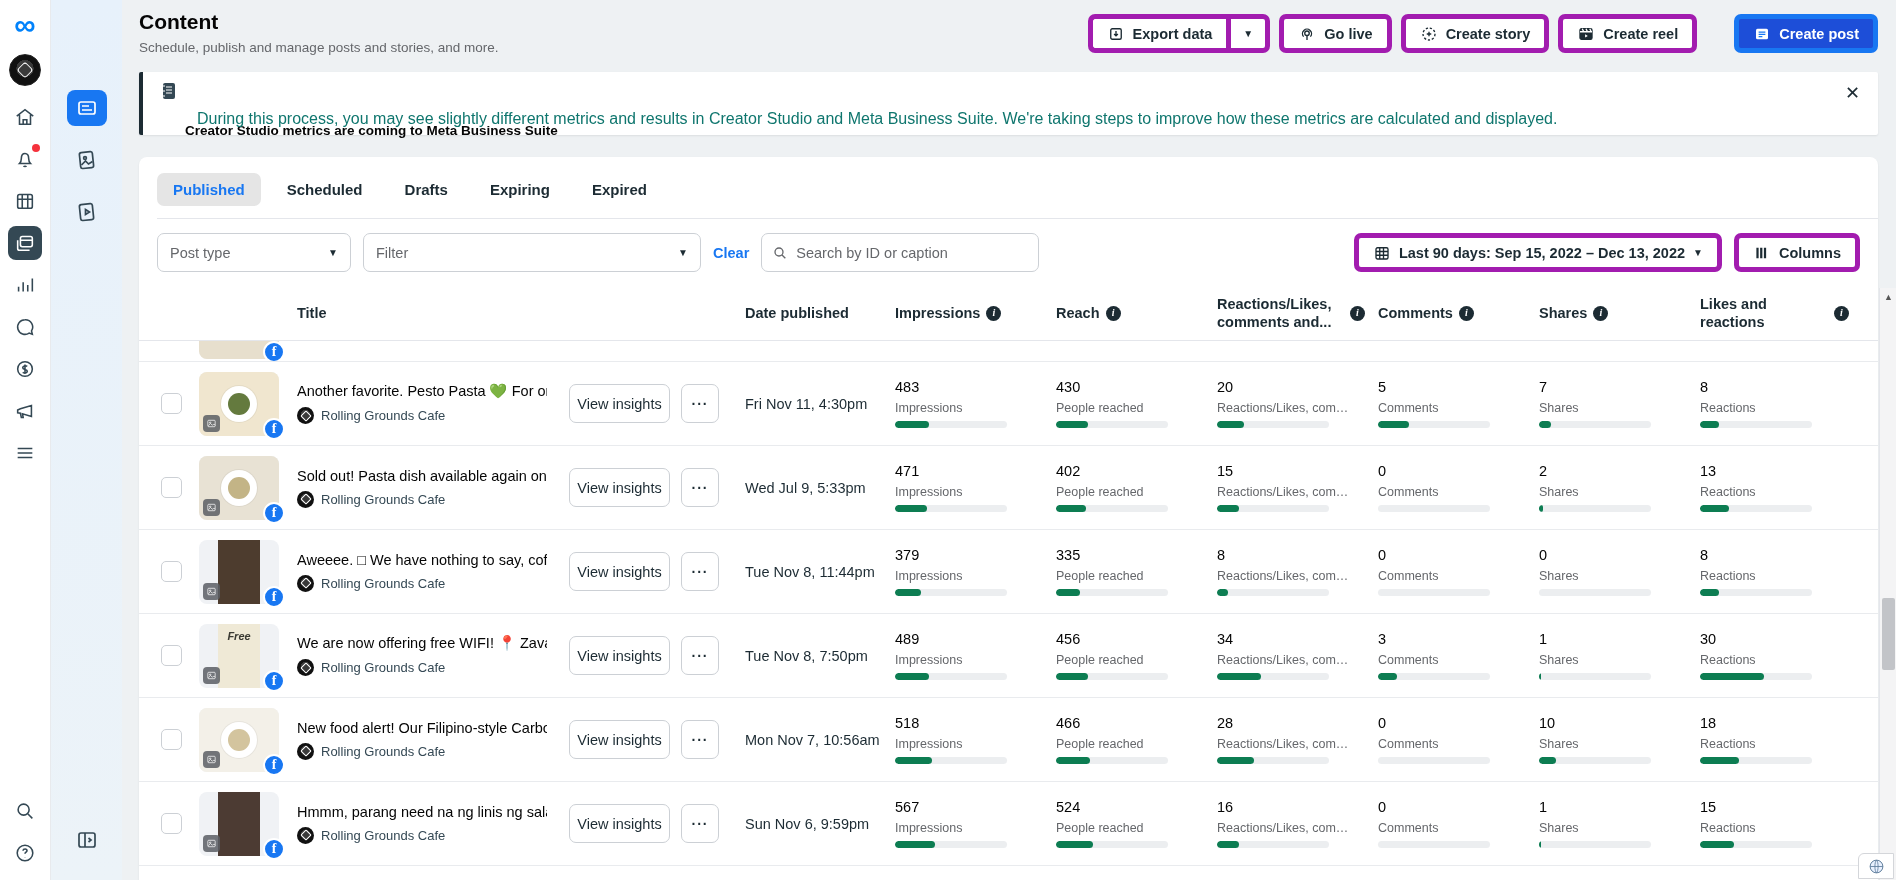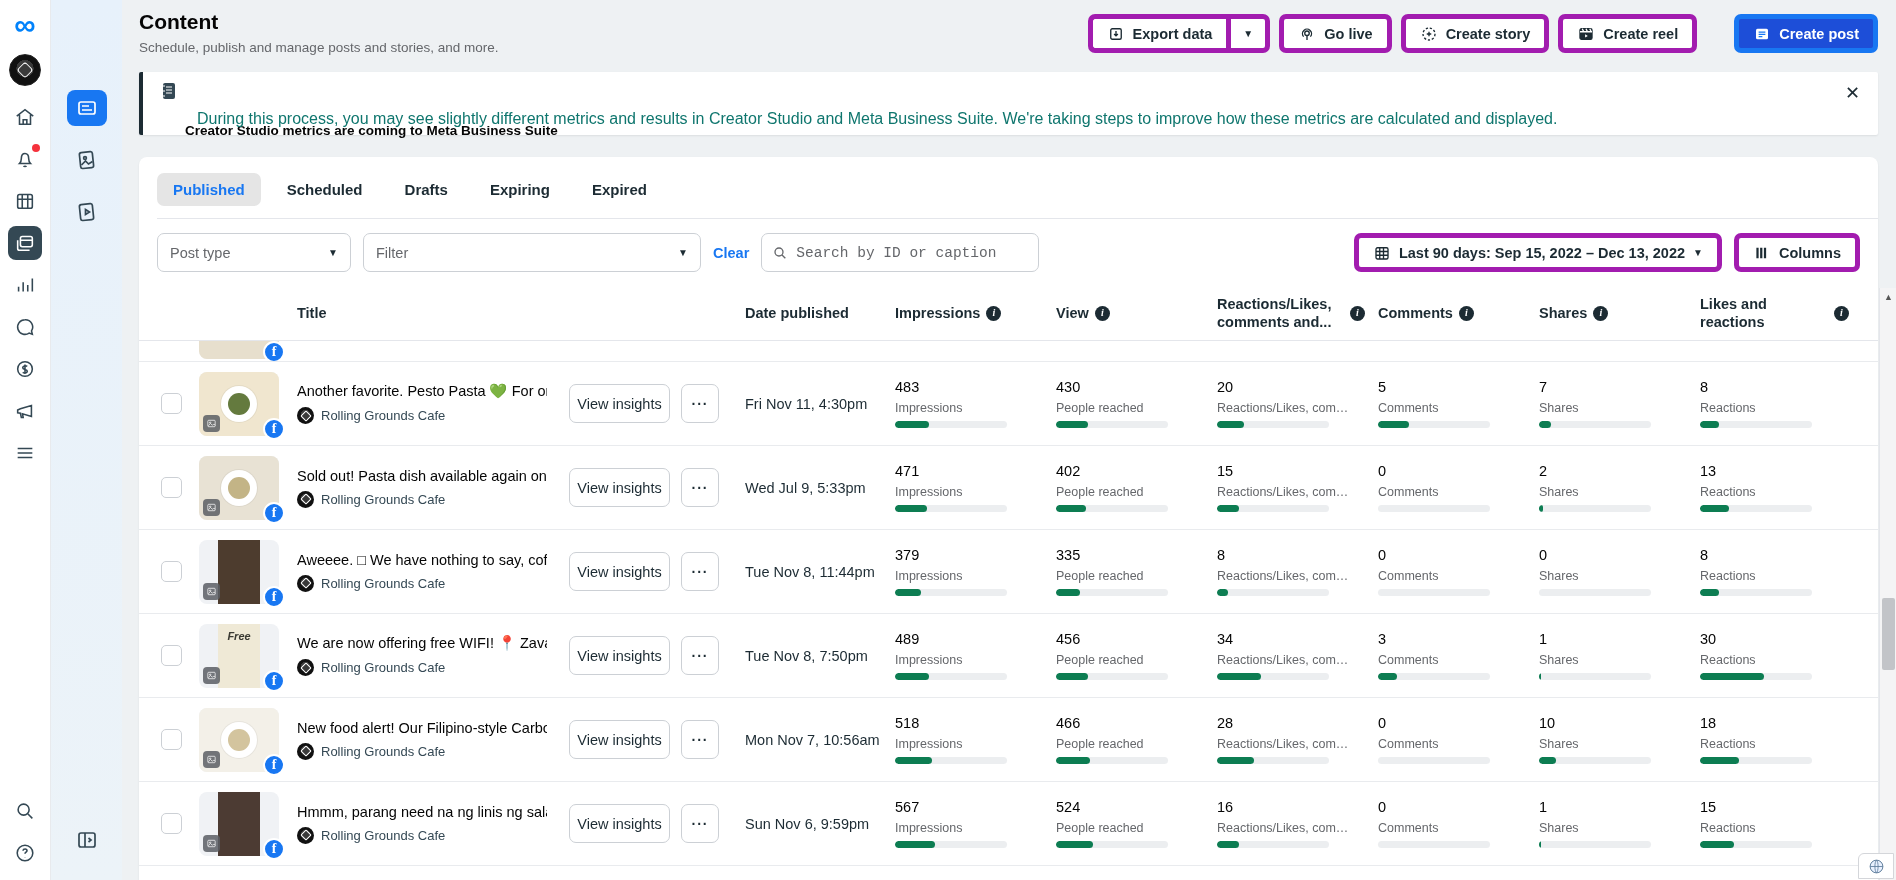--- a/index.html
+++ b/index.html
@@ -49,21 +49,21 @@
   .tabs { display:flex; gap:10px; padding:16px 0 12px 18px; }
   .tab { font-size:15px; font-weight:600; color:#1c2b33; padding:8px 16px; border-radius:7px; cursor:pointer; }
   .tab.active { color:#1877f2; background:#e5e5e5; }
   .tabs-divider { height:1px; background:#e4e6eb; margin:0 0 0 18px; }
 
   .filterbar { display:flex; align-items:center; padding:14px 18px 14px 18px; gap:12px; }
   .select { height:39px; border:1px solid #ccd0d5; border-radius:7px; display:flex; align-items:center; justify-content:space-between; padding:0 12px; font-size:14.5px; color:#65676b; cursor:pointer; background:#fff; }
   .sel-posttype { width:194px; } .sel-filter { width:338px; }
   .clear-link { color:#1877f2; font-size:14.5px; font-weight:600; cursor:pointer; }
   .searchbox { height:39px; width:278px; border:1px solid #ccd0d5; border-radius:7px; display:flex; align-items:center; gap:8px; padding:0 10px; background:#fff; }
-  .searchbox input { border:none; outline:none; font-size:14.5px; width:100%; color:#050505; font-family:Liberation Mono, monospace; }
+  .searchbox input { border:none; outline:none; font-size:14.5px; width:100%; color:#050505; font-family:Liberation Sans, sans-serif; }
   .searchbox input::placeholder { color:#65676b; }
   .searchbox svg { width:16px; height:16px; stroke:#65676b; fill:none; stroke-width:2; flex:none; }
   .filter-spacer { flex:1; }
   .btn.light { font-weight:600; font-size:14.5px; }
 
   
   .tgrid { display:grid; grid-template-columns:38px 98px 272px 112px 48px 166px repeat(6, 161px); align-items:center; padding:0 20px 0 22px; }
   .thead { height:55px; border-bottom:1px solid #e4e6eb; }
   .th { font-size:14.5px; font-weight:700; color:#1c2b33; display:flex; align-items:center; gap:6px; padding-right:12px; line-height:1.25; }
   .info-i { width:15px; height:15px; border-radius:50%; background:#1c2b33; color:#fff; font-size:10px; font-weight:700; display:inline-flex; align-items:center; justify-content:center; flex:none; font-family:"Liberation Serif", serif; font-style:italic; }
@@ -321,21 +321,21 @@
     <div></div>
       <div></div>
     <div class="th" style="padding-left:16px">
         <span>Date published</span>
       </div>
     <div class="th">
         <span>Impressions</span>
         <span class="info-i">i</span>
       </div>
     <div class="th">
-        <span>View</span>
+        <span>Reach</span>
         <span class="info-i">i</span>
       </div>
     <div class="th" style="max-width:160px">
         <span>Reactions/Likes, comments and...</span>
         <span class="info-i">i</span>
       </div>
     <div class="th">
         <span>Comments</span>
         <span class="info-i">i</span>
       </div>

